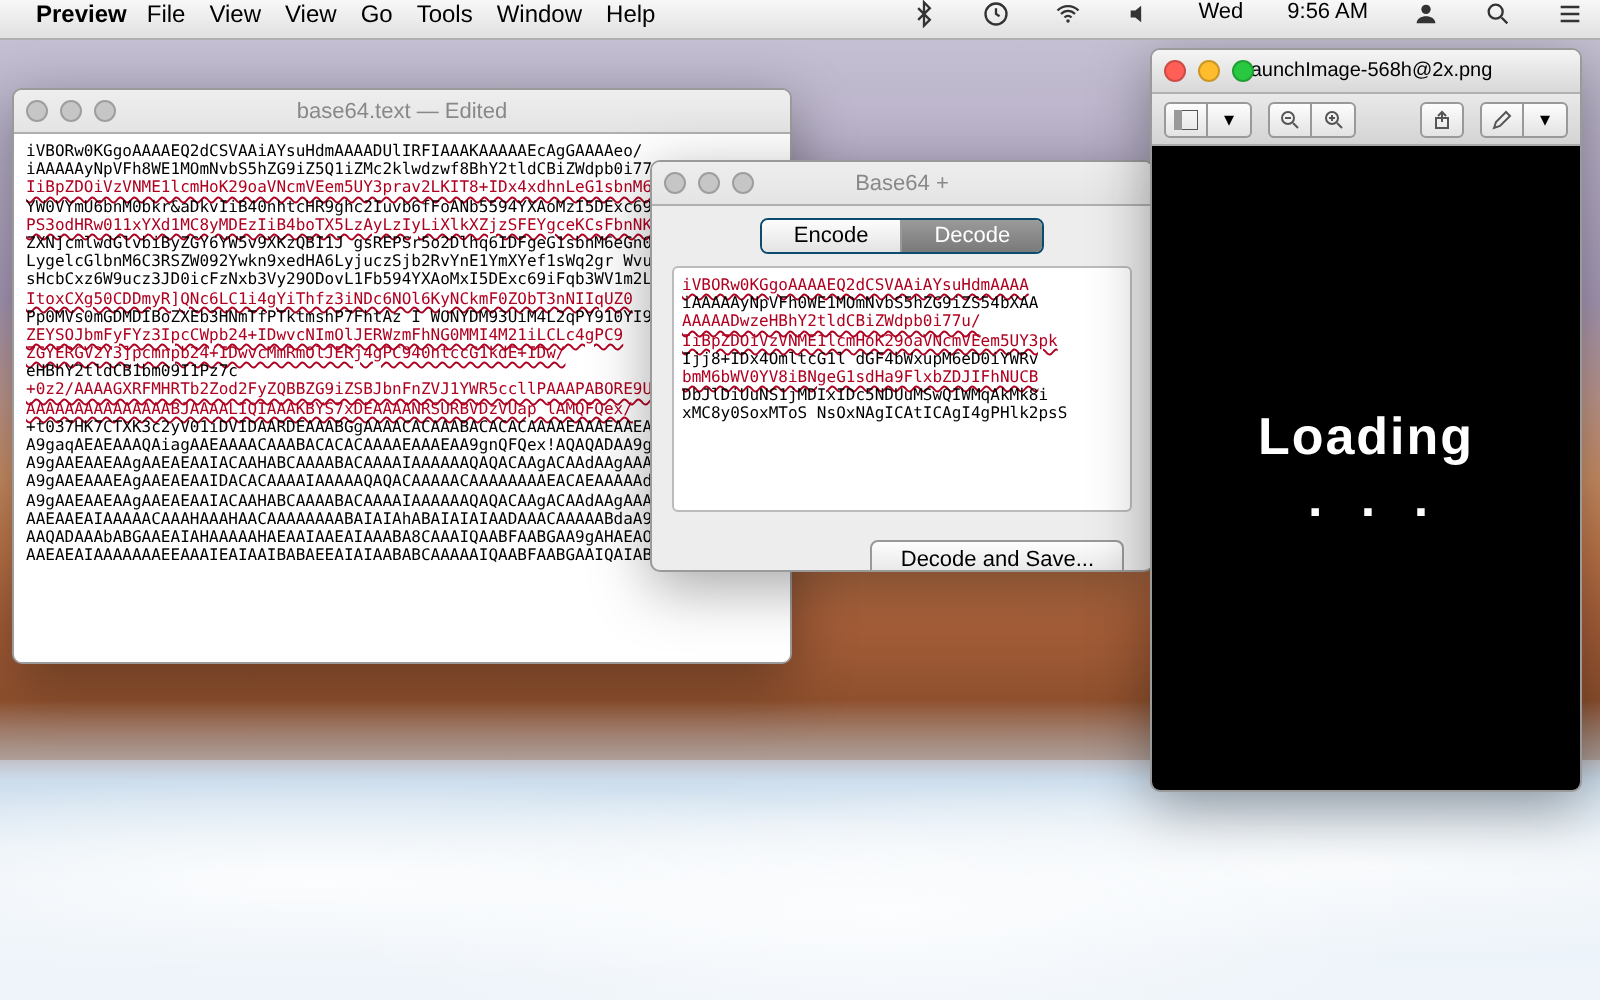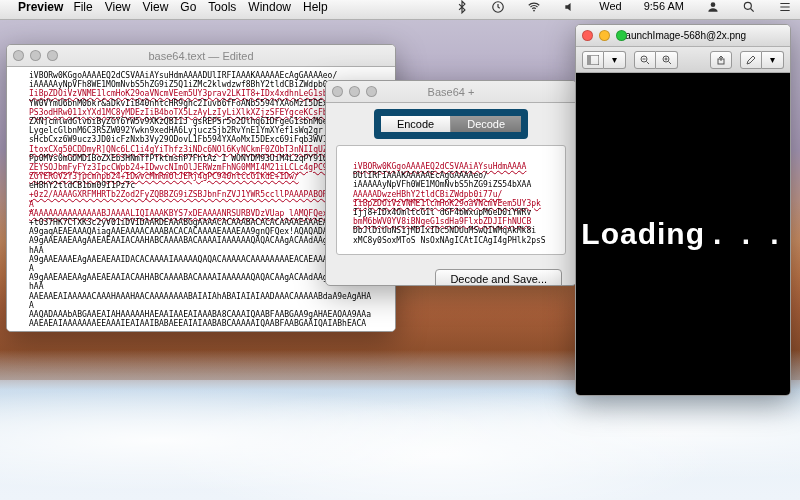--- a/index.html
+++ b/index.html
@@ -44,36 +44,36 @@
   }
   .titlebar.inactive { background:linear-gradient(#eeeeee,#e4e4e4); color:#888; }
   .traffic { display:flex; gap:6px; position:absolute; left:6px; }
   .dot { width:11px; height:11px; border-radius:50%; border:1px solid rgba(0,0,0,.2); }
   .dot.r { background:#ff5f57; } .dot.y { background:#ffbd2e; } .dot.g { background:#28c940; }
   .dot.off { background:#c6c6c6; }
   .title { flex:1; text-align:center; }
 
   
   .textbody {
-    background:#fff; padding:4px 22px;
+    background:#fff; padding:4px 6px;
     font-family: Menlo, Monaco, monospace;
     font-size:8px; line-height:1.15;
     word-break:break-all; overflow:hidden; height:calc(100% - 22px);
   }
   .red { color:#b00020; text-decoration: underline wavy #b00020; }
 
   
   .segctl { display:flex; justify-content:center; padding:6px; }
-  .seg { display:flex; border:7px solid #0c4a6e; border-radius:4px; overflow:hidden; font-size:11px;justify-content:center; }
+  .seg { display:flex; border:1px solid #0c4a6e; border-radius:4px; overflow:hidden; font-size:11px;justify-content:center; }
   .seg > div { padding:2px 16px; background:linear-gradient(#fdfdfd,#e3e3e3); cursor:default; }
   .seg > div.active { background:linear-gradient(#9a9a9a,#7a7a7a); color:#fff; }
   .seg > div + div { border-left:1px solid #999; }
   .b64text {
     margin:0 10px; background:#fff; border:1px solid #bbb; border-radius:3px;
-    height:110px; padding:16px; font-family:Menlo,monospace; font-size:8px;
+    height:123px; padding:4px; font-family:Menlo,monospace; font-size:8px;
     line-height:1.15; word-break:break-all; overflow:hidden;
   }
   .btnrow { text-align:right; padding:14px; }
   .macbtn {
     display:inline-block; padding:3px 14px;
     background:linear-gradient(#fdfdfd,#e3e3e3);
     border:1px solid #999; border-radius:4px; font-size:11px;
   }
 
   
@@ -91,21 +91,21 @@
   }
   .tgroup { display:flex; }
   .tgroup .tbtn { border-radius:0; }
   .tgroup .tbtn:first-child { border-radius:3px 0 0 3px; }
   .tgroup .tbtn:last-child { border-radius:0 3px 3px 0; border-left:0; }
   .toolbar .tspacer { flex:1; }
   .previewbody {
     background:#000; height:calc(100% - 48px);
     display:flex; align-items:center; justify-content:center;
     color:#fff; font-family: Arial, sans-serif;
-    font-weight:900; font-size:30px; letter-spacing:1px;
+    font-weight:900; font-size:26px; letter-spacing:1px;flex-direction:column;
   }
   .previewbody .dots { letter-spacing:6px; margin-left:8px; }
 
   
   .mountain {
     position:absolute; left:0; right:0; top:200px; height:180px;
     background:
       radial-gradient(ellipse at 30% 10%, rgba(255,255,255,.5), transparent 30%),
       radial-gradient(ellipse at 70% 20%, rgba(255,255,255,.4), transparent 25%),
       linear-gradient(180deg, rgba(180,120,80,.0), rgba(120,70,40,.4));
@@ -227,21 +227,20 @@
     <div class="title">Base64 +</div>
   </div>
   <div class="segctl">
     <div class="seg">
       <div>Encode</div>
       <div class="active">Decode</div>
     </div>
   </div>
   <div class="b64text" id="b64-body">
       <div class="red">iVBORw0KGgoAAAAEQ2dCSVAAiAYsuHdmAAAA</div>
-      <div>DUlIRFIAAAKAAAAAEcAgGAAAAeo/</div>
       <div>iAAAAAyNpVFh0WE1MOmNvbS5hZG9iZS54bXAA</div>
       <div class="red">AAAAADwzeHBhY2tldCBiZWdpb0i77u/</div>
       <div class="red">IiBpZDOiVzVNME1lcmHoK29oaVNcmVEem5UY3pk</div>
       <div>Ijj8+IDx4OmltcG1l dGF4bWxupM6eD0iYWRv</div>
       <div class="red">bmM6bWV0YV8iBNgeG1sdHa9FlxbZDJIFhNUCB</div>
       <div>DbJlDiUuNS1jMDIxIDc5NDUuMSwQIWMqAkMk8i</div>
       <div>xMC8y0SoxMToS NsOxNAgICAtICAgI4gPHlk2psS</div>
     </div>
   <div class="btnrow">
     <span class="macbtn">Decode and Save...</span>

